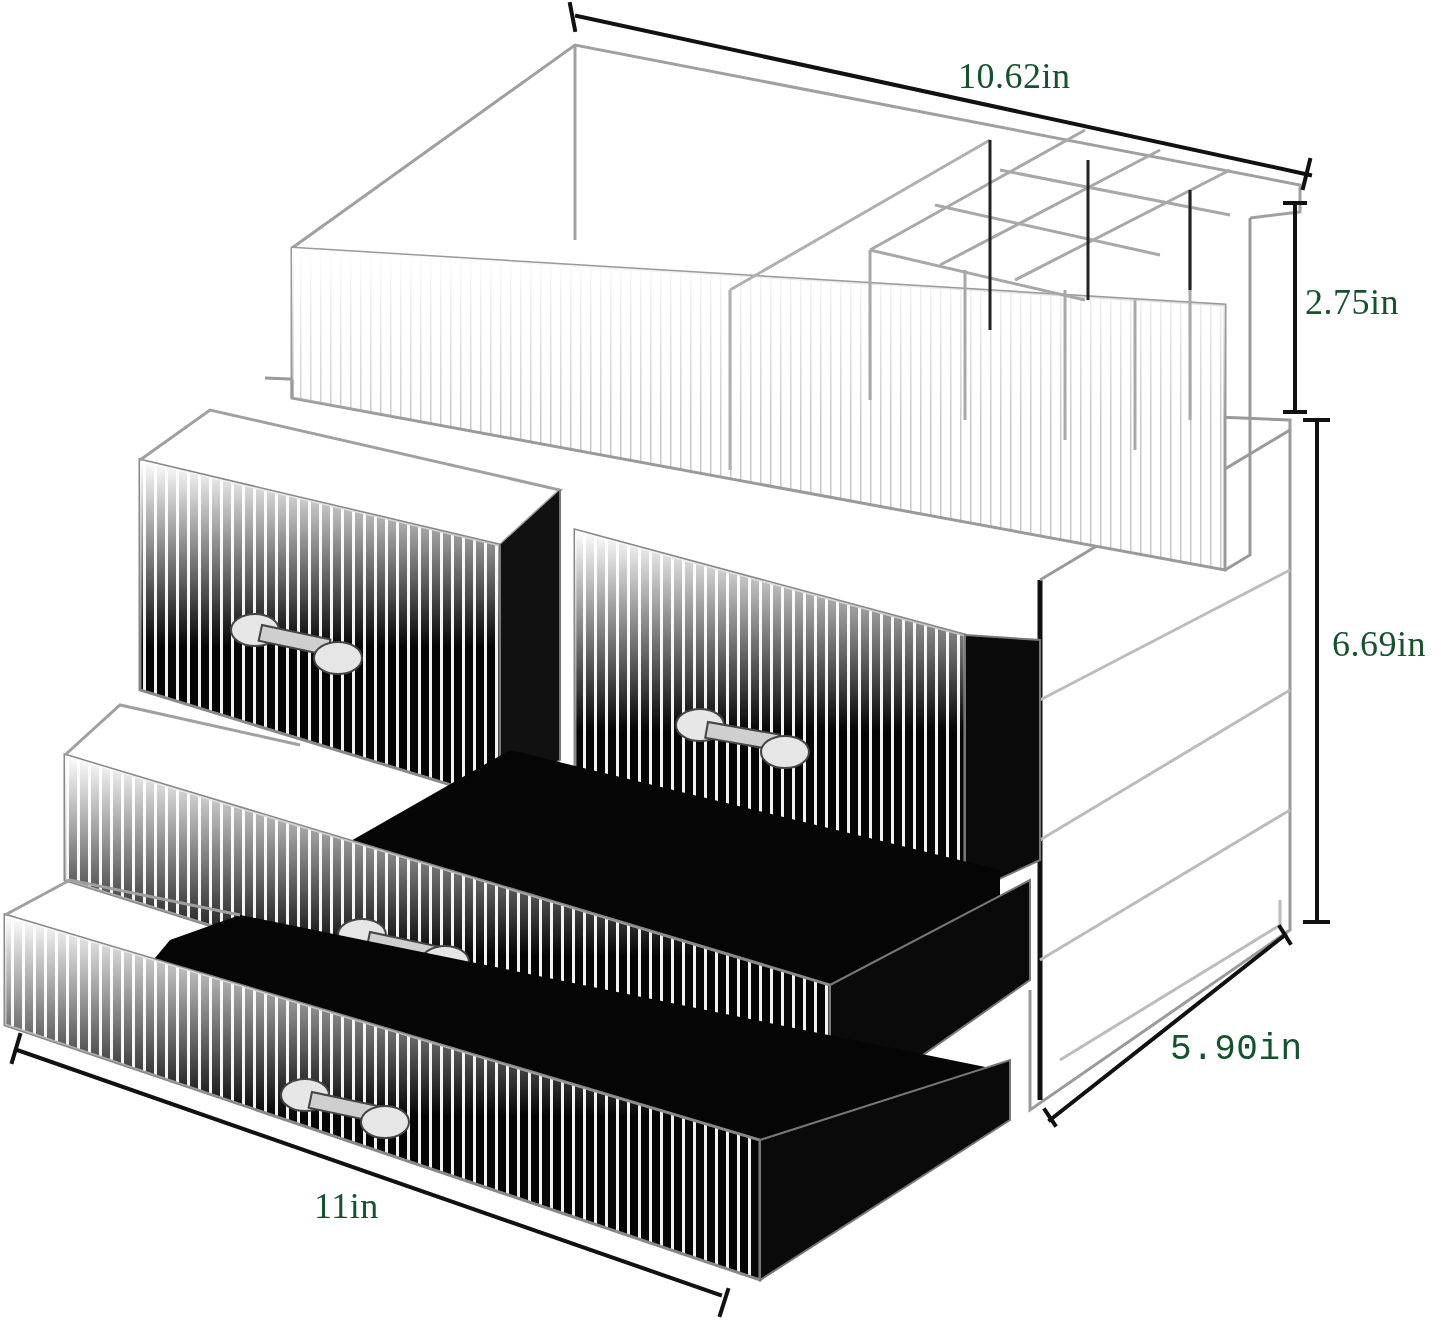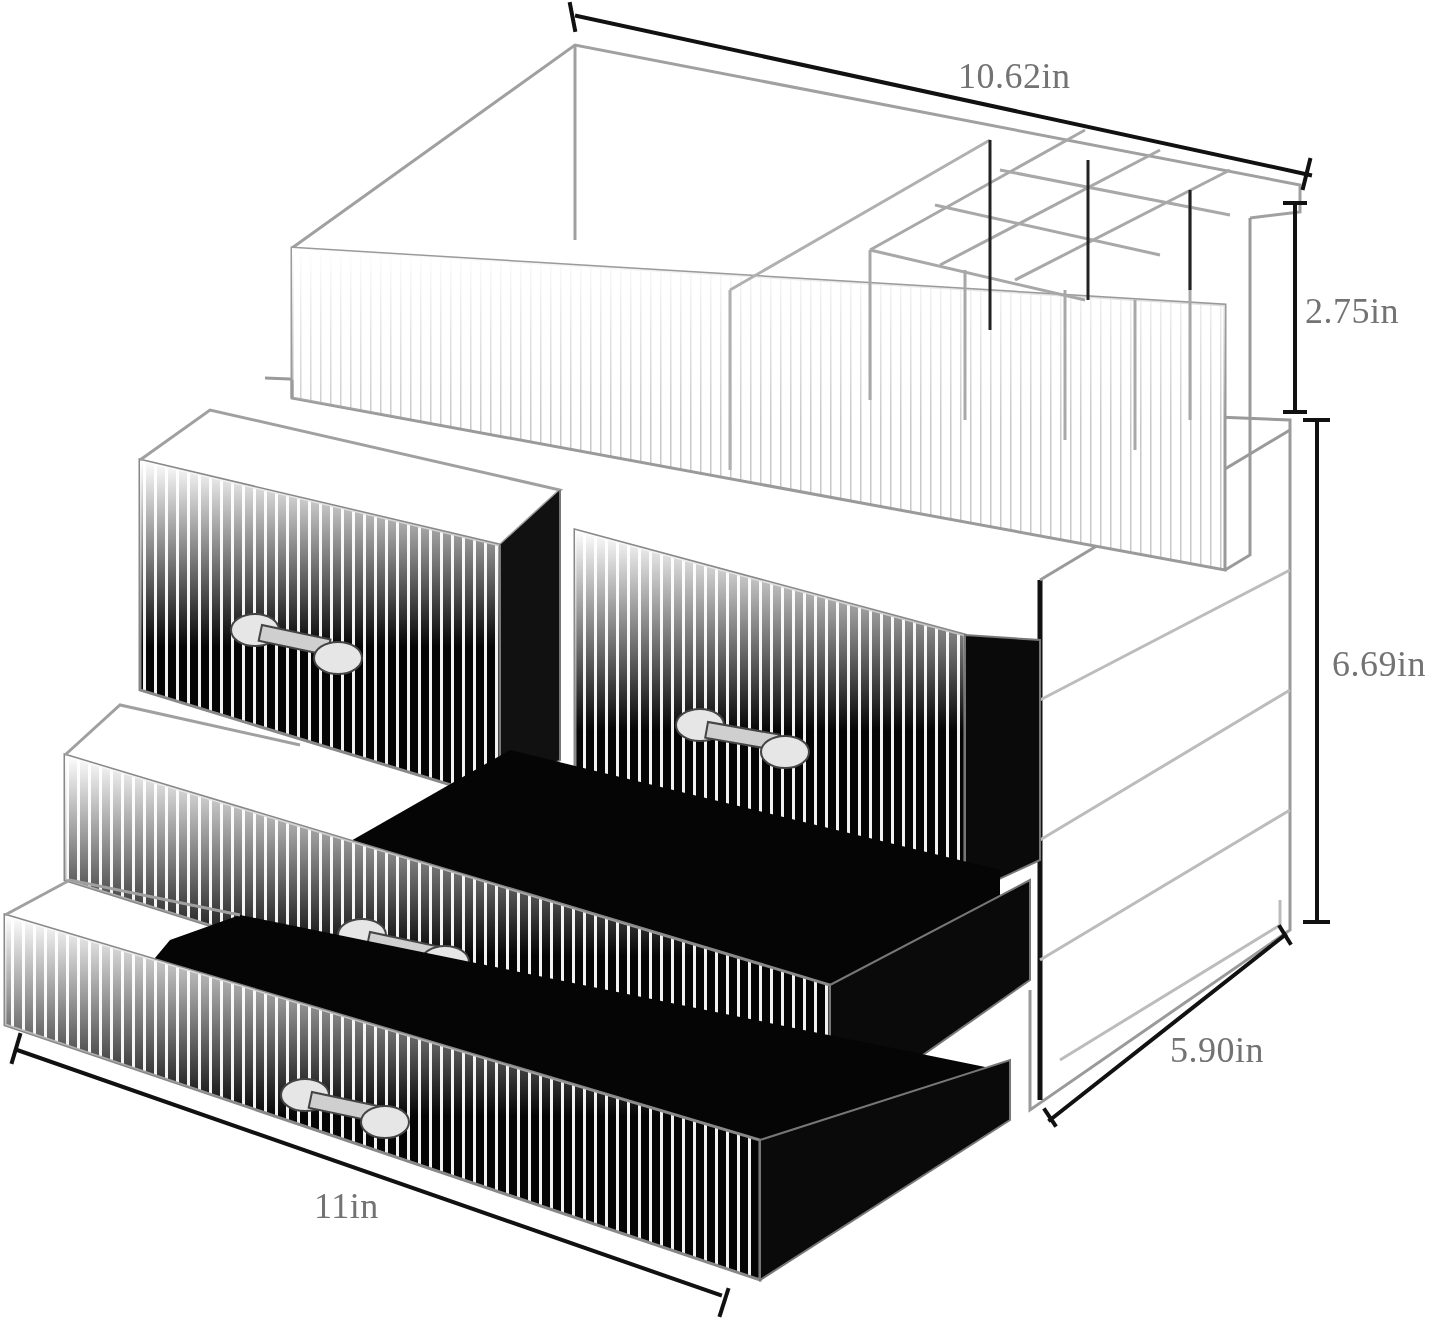--- a/index.html
+++ b/index.html
@@ -1,18 +1,18 @@
 <!DOCTYPE html>
 <html><head>
 <meta charset="utf-8">
 <style>
   html, body { margin: 0; padding: 0; background: #ffffff; }
   body { width: 1445px; height: 1322px; position: relative; overflow: hidden; font-family: "Liberation Serif", "DejaVu Serif", serif; }
   #stage { position: absolute; left: 0; top: 0; width: 1445px; height: 1322px; }
-  .dim-label { position: absolute; font-size: 36px; color: #737373; letter-spacing: 0.5px; line-height: 1; white-space: nowrap; }
+  .dim-label { position: absolute; font-size: 36px; color: #14532d; letter-spacing: 0.5px; line-height: 1; white-space: nowrap; }
   svg { position: absolute; left: 0; top: 0; }
 </style>
 </head>
 <body>
 
 <div id="stage">
 
   <svg width="1445" height="1322" viewBox="0 0 1445 1322">
     <defs>
       <pattern id="ribs" width="11" height="10" patternUnits="userSpaceOnUse">
@@ -148,18 +148,18 @@
 
       <g>
         <path d="M17 1050 L720 1295"></path>
         <path d="M20 1035 L12 1062"></path>
         <path d="M728 1290 L720 1315"></path>
       </g>
     </g>
   </svg>
 
   <div class="dim-label" style="left:958px; top:58px;">10.62in</div>
-  <div class="dim-label" style="left:1305px; top:293px;">2.75in</div>
-  <div class="dim-label" style="left:1332px; top:646px;">6.69in</div>
-  <div class="dim-label" style="left:1170px; top:1032px;">5.90in</div>
+  <div class="dim-label" style="left:1305px; top:284px;">2.75in</div>
+  <div class="dim-label" style="left:1332px; top:626px;">6.69in</div>
+  <div class="dim-label" style="left:1170px; top:1032px;font-family:Liberation Mono, monospace;">5.90in</div>
   <div class="dim-label" style="left:314px; top:1188px;">11in</div>
 
 </div>
 
 </body></html>

